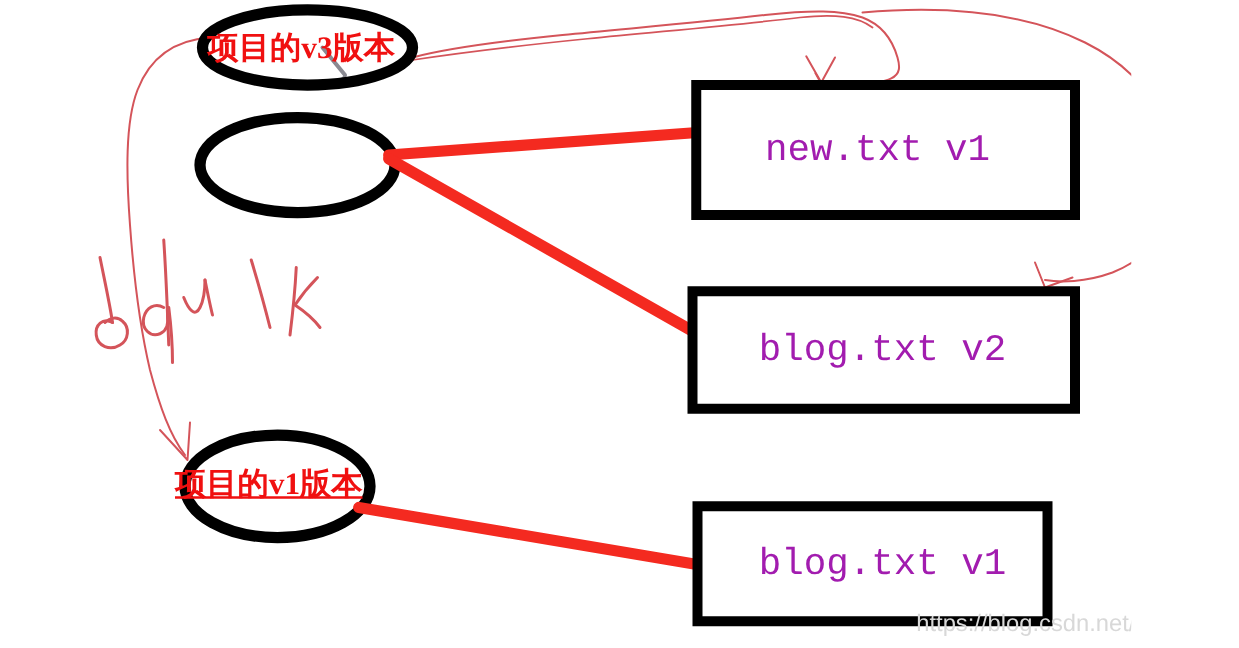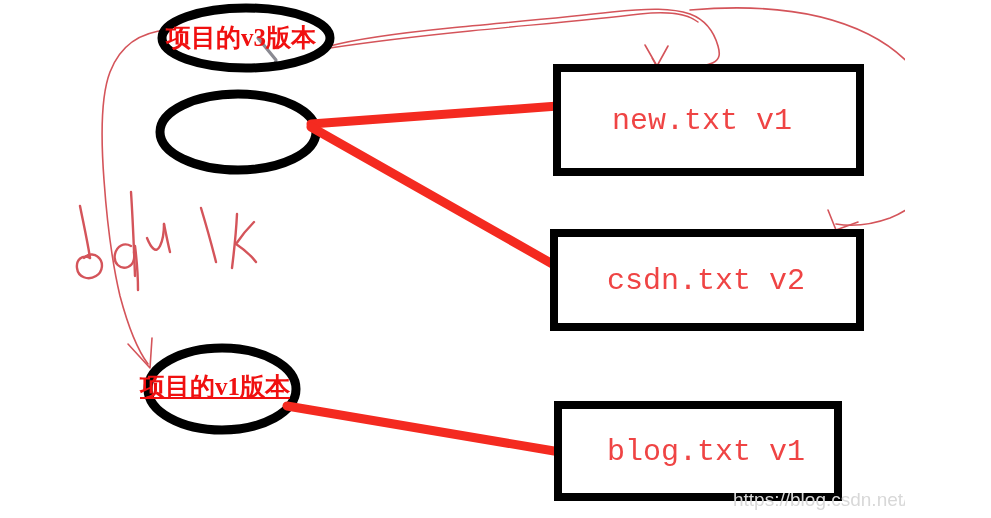--- a/index.html
+++ b/index.html
@@ -30,21 +30,21 @@
     position: absolute;
     color: #f01010;
     font-family: "Liberation Serif", serif;
     font-weight: bold;
     white-space: nowrap;
     letter-spacing: 0px;
     user-select: none;
   }
   .box-label {
     position: absolute;
-    color: #ef4444;
+    color: #a21caf;
     font-family: "Liberation Mono", monospace;
     white-space: nowrap;
     user-select: none;
   }
   .watermark {
     position: absolute;
     color: #d8d8d8;
     font-family: "Liberation Sans", sans-serif;
     font-size: 19px;
     white-space: nowrap;
@@ -107,21 +107,21 @@
     <rect x="558" y="405" width="280" height="92" fill="#ffffff" stroke="#000000" stroke-width="8"></rect>
   </svg>
 
   <div class="ellipse-label" style="left:166px; top:21px; font-size:25px;">项目的v3版本</div>
 
 
   <div class="ellipse-label" style="left:140px; top:370px; font-size:25px;text-decoration:underline;">项目的v1版本</div>
 
   <div class="box-label" style="left:612px; top:104px; font-size:30px;">new.txt v1</div>
 
-  <div class="box-label" style="left:607px; top:264px; font-size:30px;">csdn.txt v2</div>
+  <div class="box-label" style="left:607px; top:264px; font-size:30px;">blog.txt v2</div>
 
   <div class="box-label" style="left:607px; top:435px; font-size:30px;">blog.txt v1</div>
 
   <svg class="layer" viewBox="0 0 991 518">
     <g fill="none" stroke="#d4545a" stroke-width="2.4" stroke-linecap="round" stroke-linejoin="round">
 
       <path d="M80,206 C 84,226 88,244 90,258"></path>
       <path d="M90,258 C 82,254 76,260 77,268 C 78,277 88,281 96,276
                C 103,272 104,262 98,257 C 94,253 88,254 84,258"></path>
 

